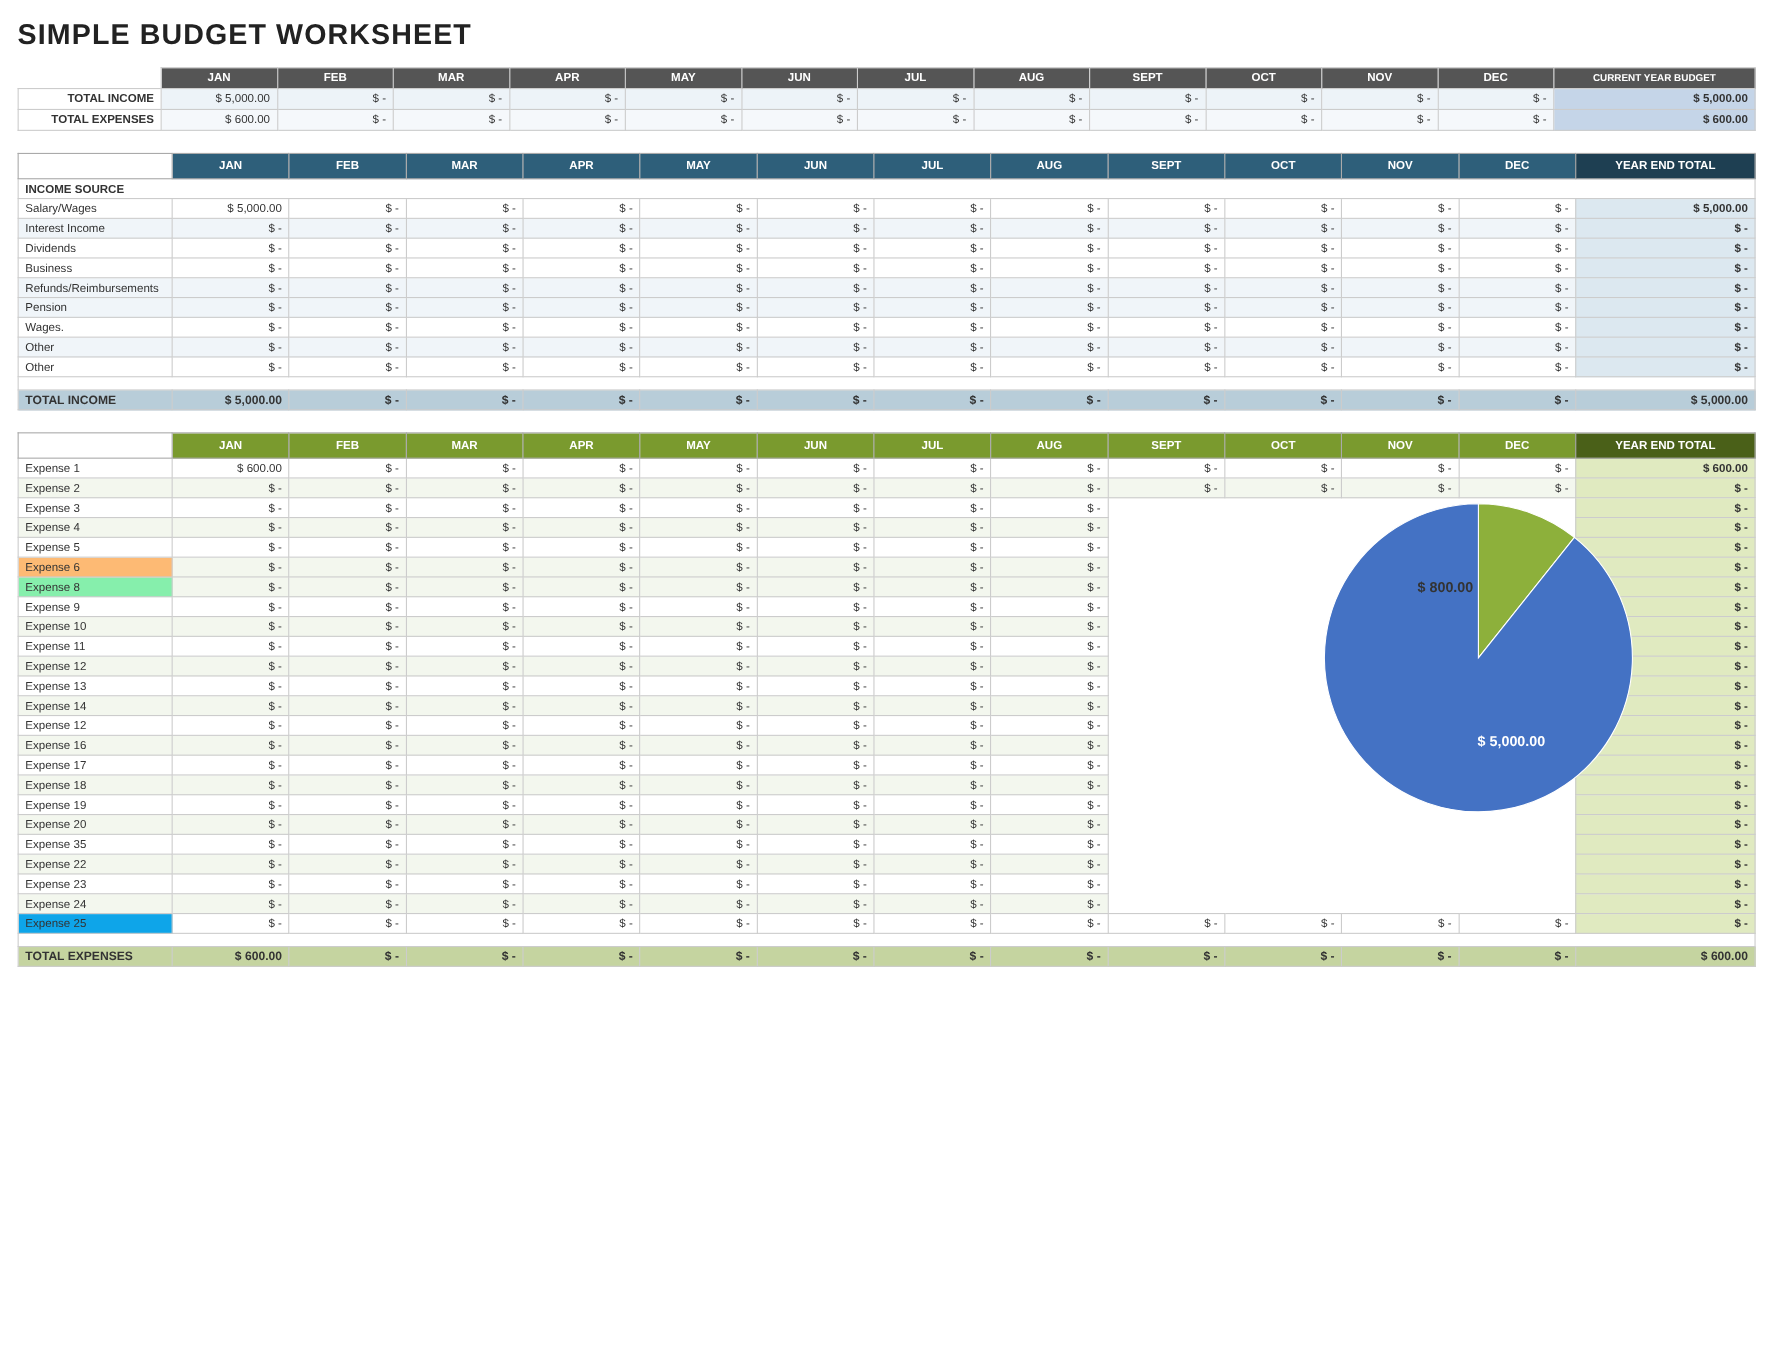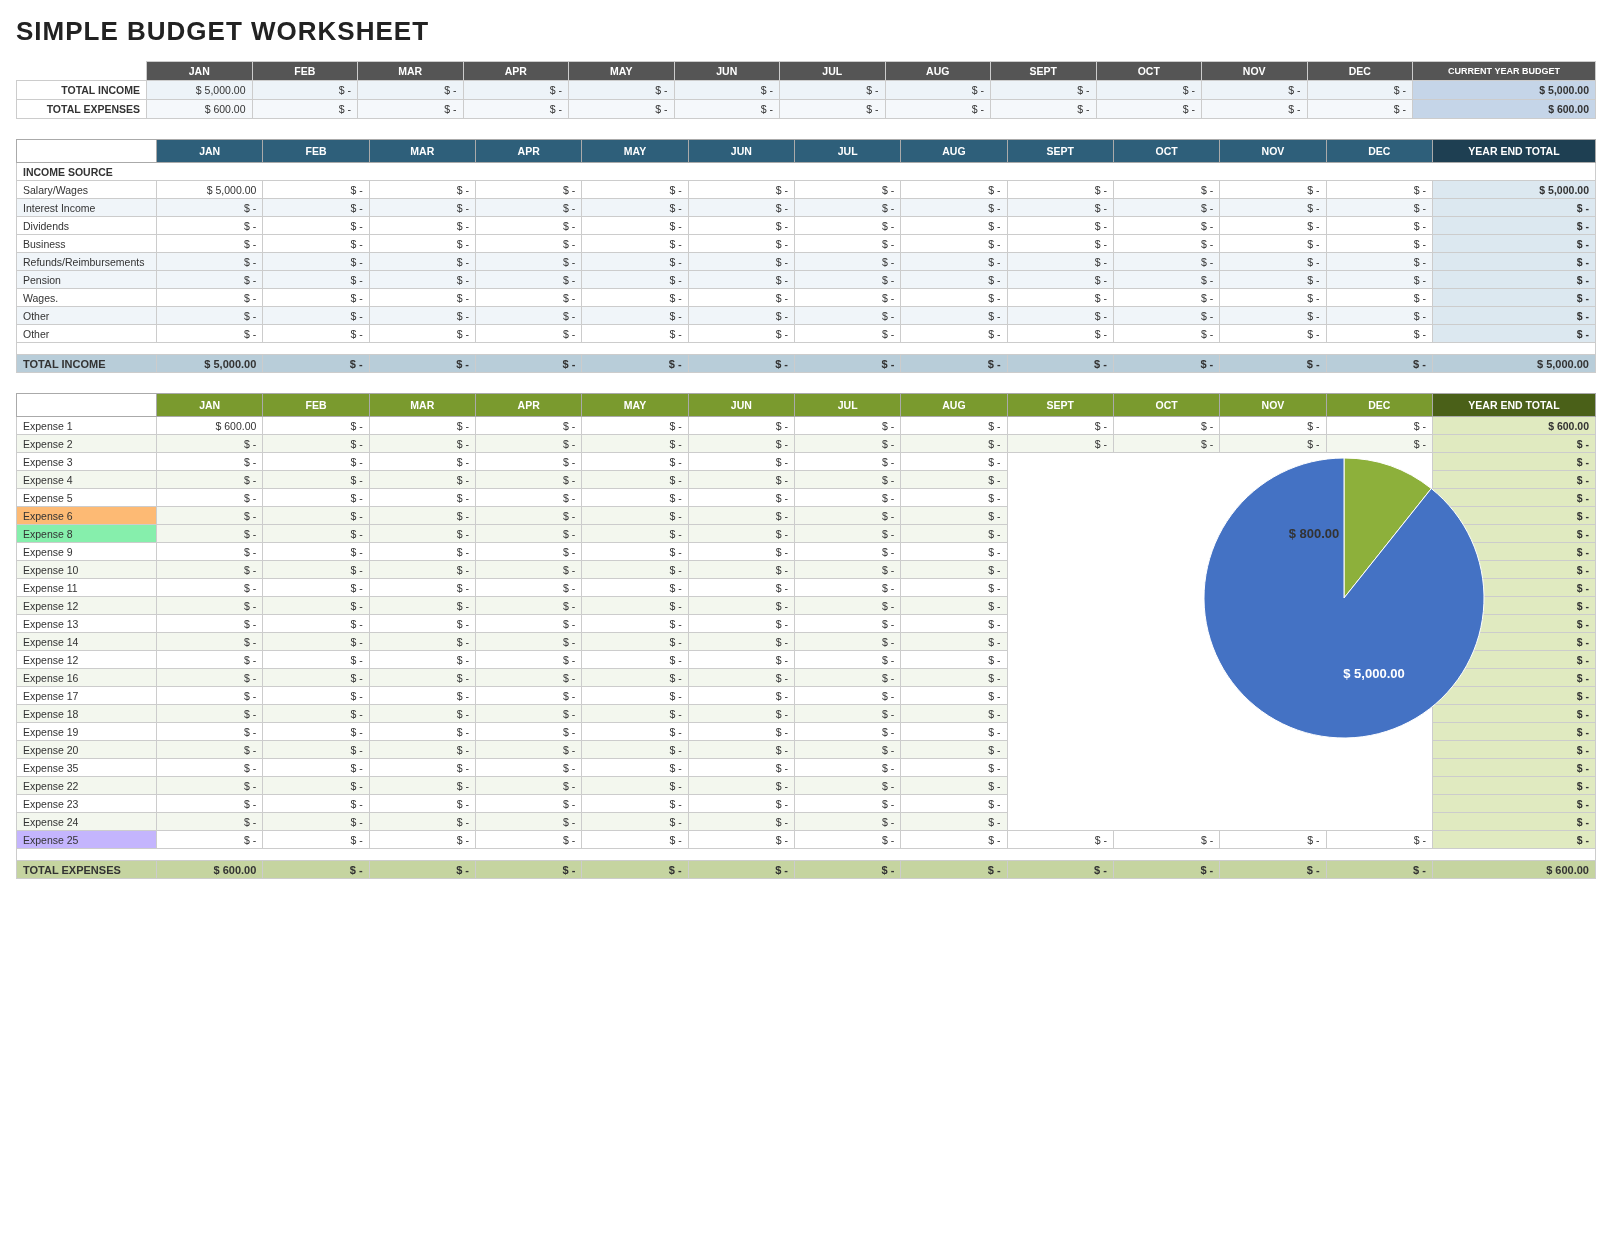--- a/index.html
+++ b/index.html
@@ -740,21 +740,21 @@
           <td style="background: rgb(243, 247, 238);">$ -</td>
           <td style="background: rgb(243, 247, 238);">$ -</td>
           <td style="background: rgb(243, 247, 238);">$ -</td>
           <td style="background: transparent; border: none;"></td>
           <td style="background: transparent; border: none;"></td>
           <td style="background: transparent; border: none;"></td>
           <td style="background: transparent; border: none;"></td>
           <td class="expenses-year-end-col">$ -</td>
         </tr>
         <tr>
-          <td class="label-col" style="background: #c4b5fd;">Expense 25</td>
+          <td class="label-col" style="background: #0ea5e9;">Expense 25</td>
           <td style="background: rgb(255, 255, 255);">$ -</td>
           <td style="background: rgb(255, 255, 255);">$ -</td>
           <td style="background: rgb(255, 255, 255);">$ -</td>
           <td style="background: rgb(255, 255, 255);">$ -</td>
           <td style="background: rgb(255, 255, 255);">$ -</td>
           <td style="background: rgb(255, 255, 255);">$ -</td>
           <td style="background: rgb(255, 255, 255);">$ -</td>
           <td style="background: rgb(255, 255, 255);">$ -</td>
           <td style="background: rgb(255, 255, 255);">$ -</td>
           <td style="background: rgb(255, 255, 255);">$ -</td>

